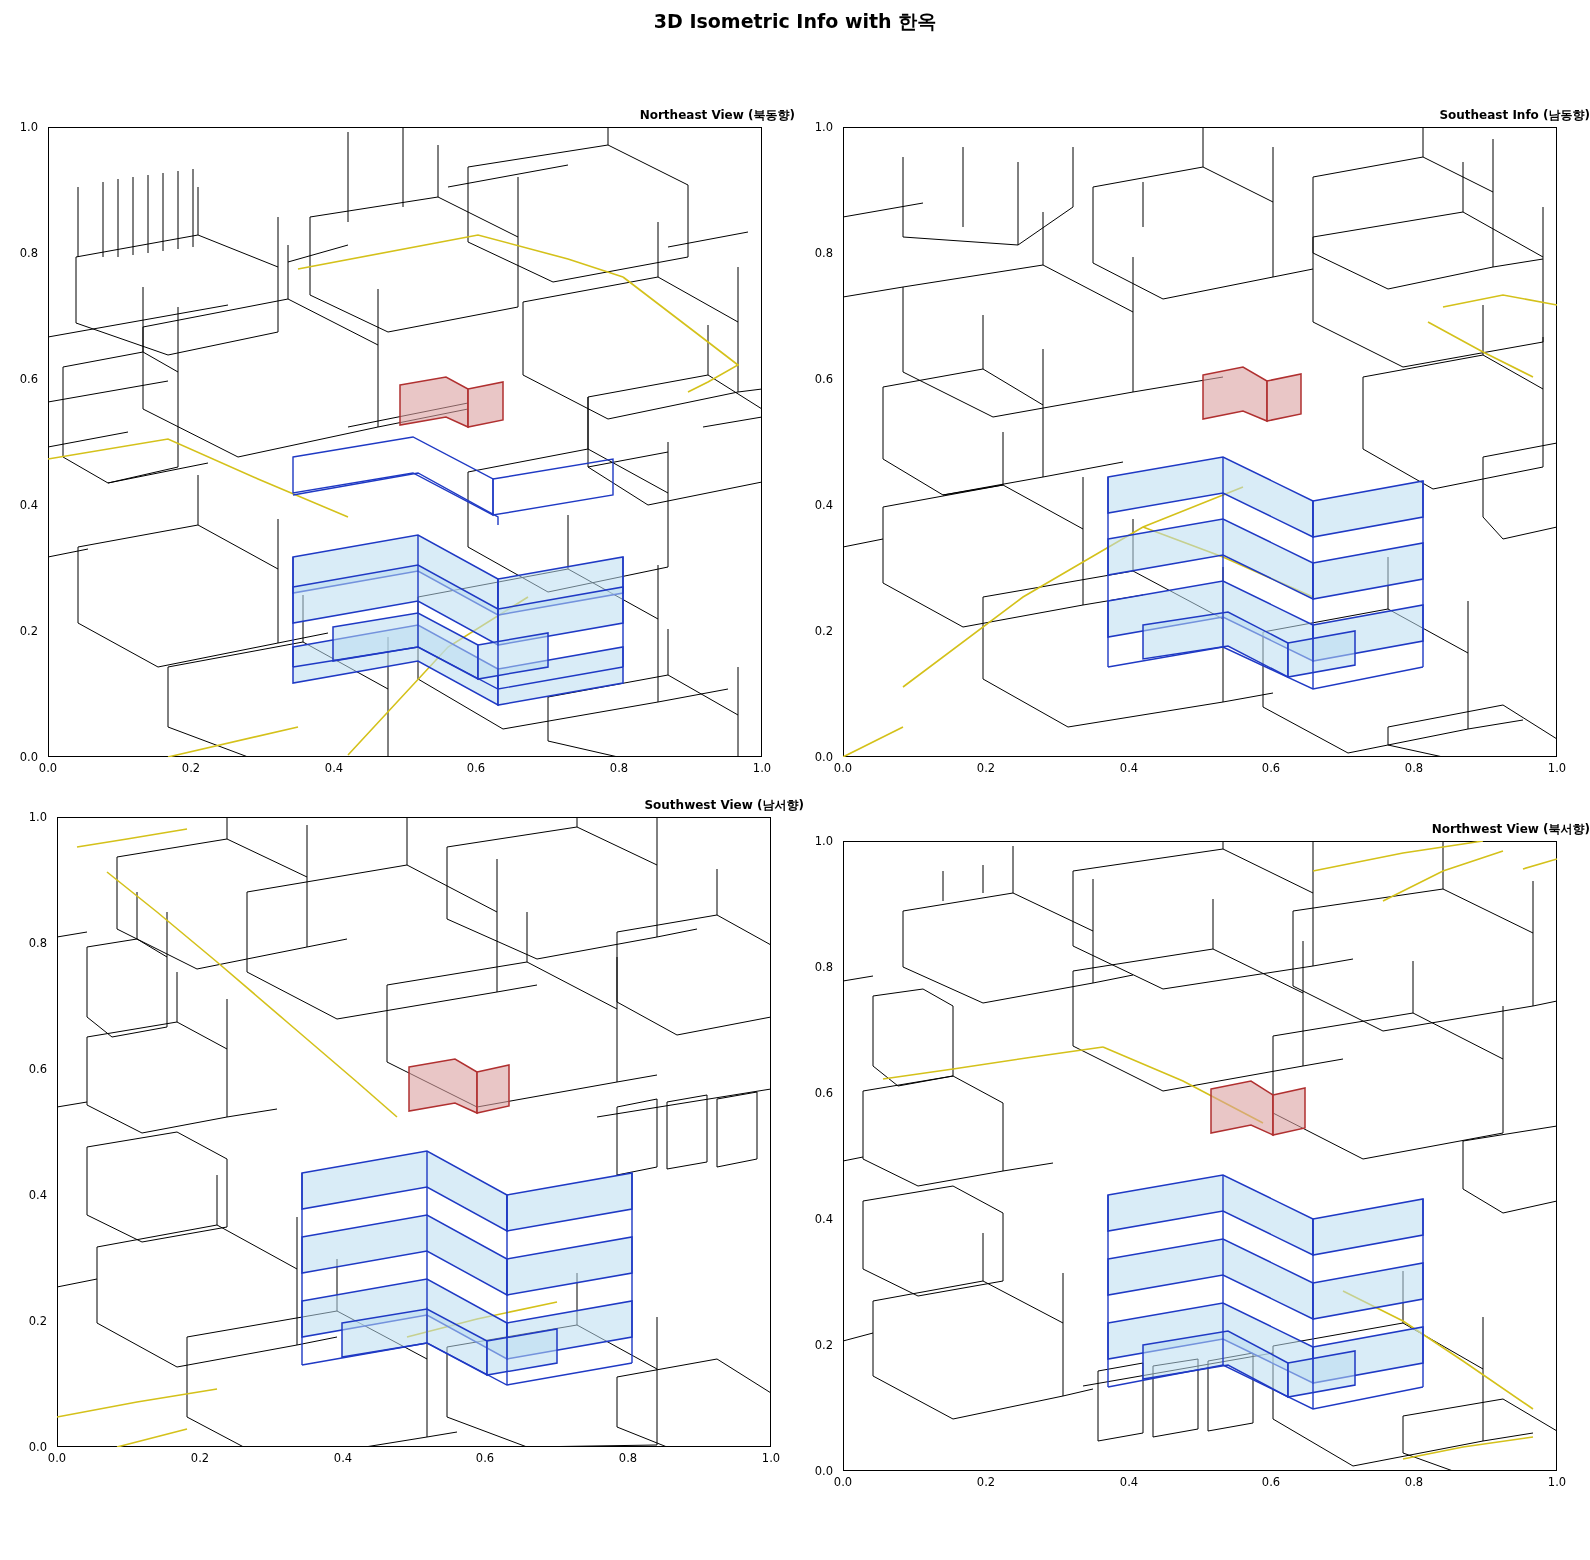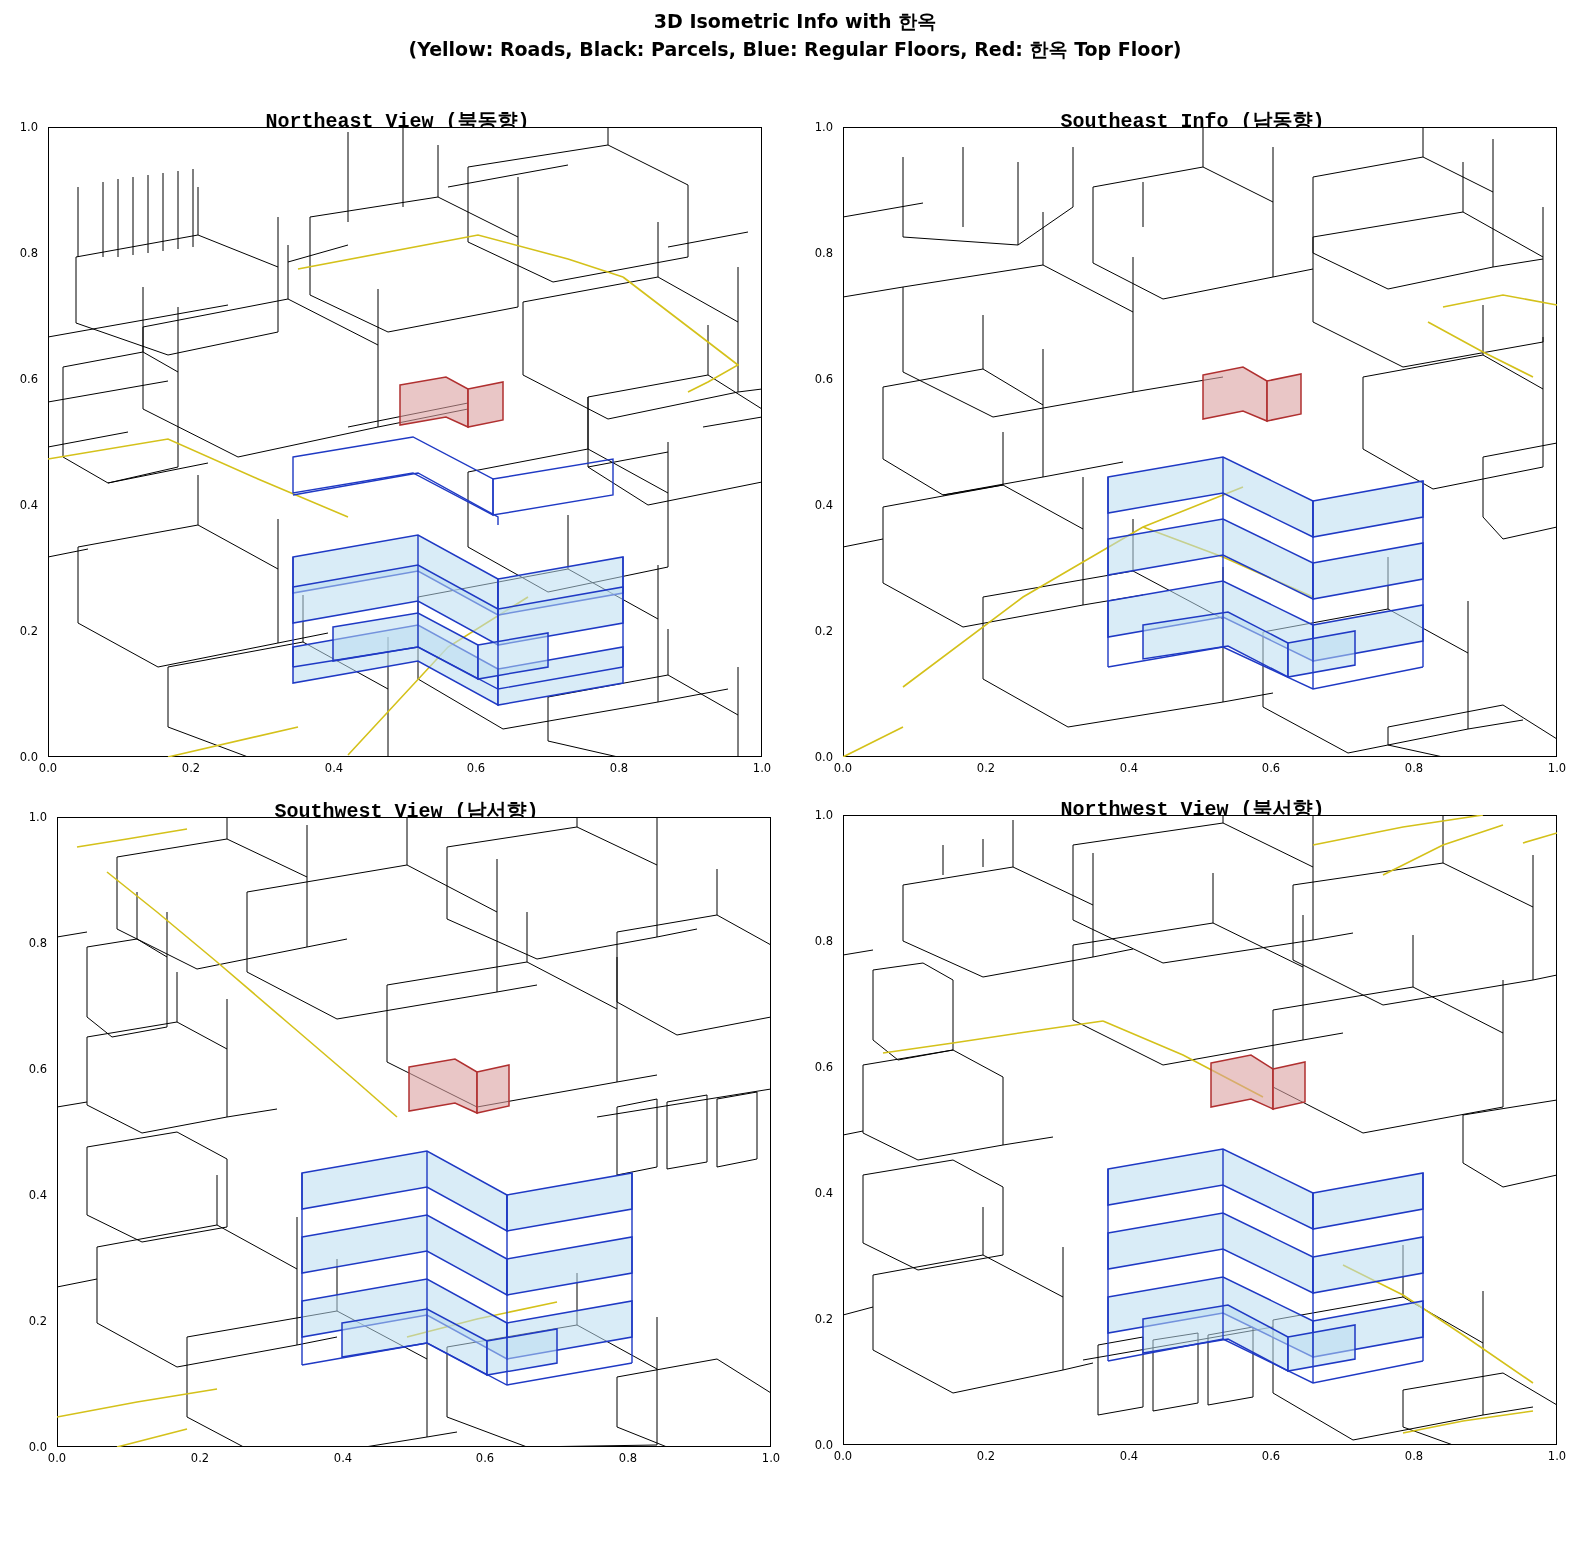--- a/index.html
+++ b/index.html
@@ -10,25 +10,25 @@
     position:absolute;left:0;top:8px;width:1590px;text-align:center;
     font-size:19px;font-weight:bold;line-height:1.45;
   }
   .suptitle .l2{display:block;}
 
   .grid{position:absolute;left:0;top:105px;width:1590px;height:1390px;}
   .panel{position:absolute;width:795px;height:690px;}
   .panel.p0{left:0;top:0;}
   .panel.p1{left:795px;top:0;}
   .panel.p2{left:0;top:690px;margin-left:9px;}
-  .panel.p3{left:795px;top:688px;}
+  .panel.p3{left:795px;top:714px;}
 
   .ptitle{
-    position:absolute;left:0;top:2px;width:795px;text-align:center;
-    font-size:20px;font-weight:bold;font-family:Liberation Mono, monospace;
+    position:absolute;left:0;top:2px;width:795px;text-align:right;
+    font-size:12px;font-weight:bold;
   }
 
   
   .axes{position:absolute;left:48px;top:22px;width:714px;height:630px;}
   .axes .frame{position:absolute;inset:0;border:1.1px solid #000;box-sizing:border-box;background:#fff;}
   .axes svg{position:absolute;left:0;top:0;width:714px;height:630px;display:block;}
 
   .ticklabels-x{position:absolute;left:48px;top:656px;width:714px;height:18px;}
   .ticklabels-x span{position:absolute;transform:translateX(-50%);font-size:11.5px;}
   .ticklabels-y{position:absolute;left:0;top:22px;width:44px;height:630px;}
@@ -40,21 +40,20 @@
     padding:9px 16px;font-size:13.5px;color:#000;white-space:nowrap;
   }
 </style>
 </head>
 <body>
 
 <div class="page">
 
   <div class="suptitle">
     <span>3D Isometric Info with 한옥</span>
-    <span class="l2">(Yellow: Roads, Black: Parcels, Blue: Regular Floors, Red: 한옥 Top Floor)</span>
   </div>
 
   <div class="grid">
 
     <div class="panel p0">
       <div class="ptitle">Northeast View (북동향)</div>
       <div class="axes">
         <div class="frame"></div>
         <svg viewBox="0 0 714 630">
           <g fill="none" stroke="#000000" stroke-width="1" stroke-linejoin="round">

